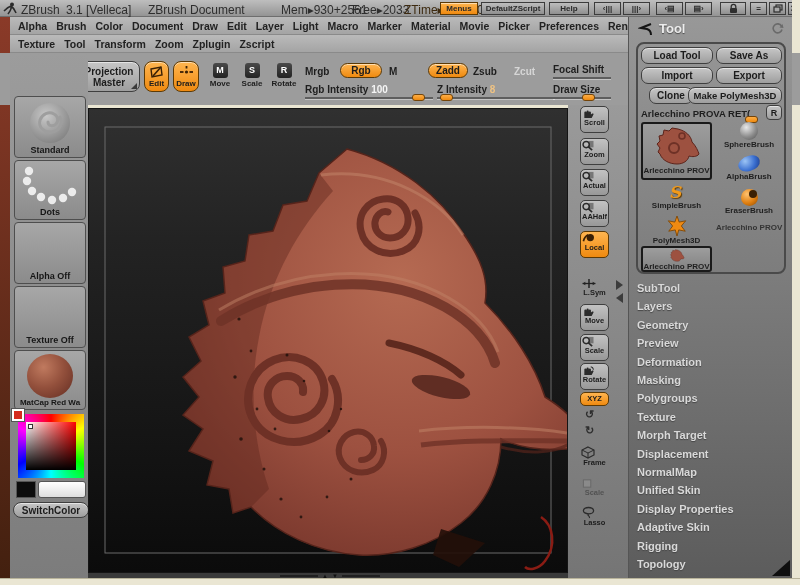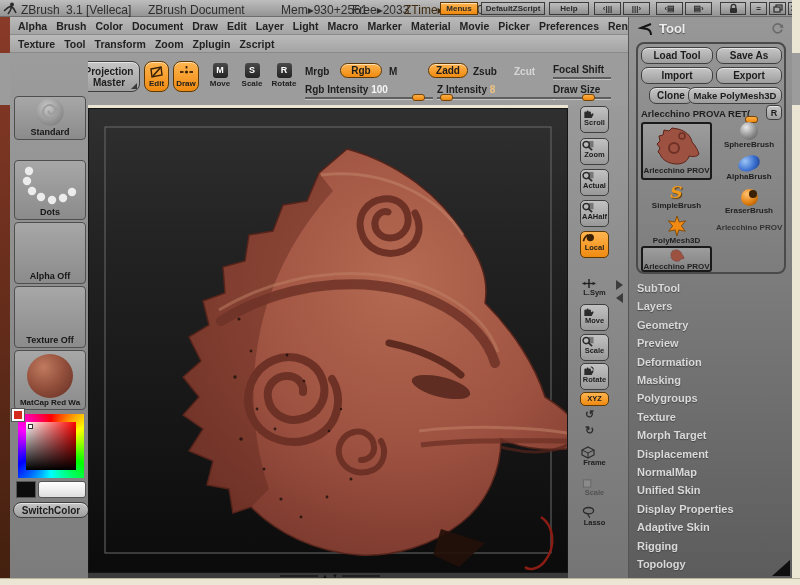--- a/index.html
+++ b/index.html
@@ -196,21 +196,21 @@
     <div class="track" style="left:437px;top:44px;width:118px"></div>
     <div class="handle" style="left:440px;top:41px"></div>
 
     <span class="abs lbl" style="left:553px;top:31px">Draw Size</span>
     <div class="track" style="left:553px;top:44px;width:58px"></div>
     <div class="handle" style="left:582px;top:41px"></div>
   </div>
 
   <div class="abs" style="left:10px;top:53px;width:78px;height:525px;background:linear-gradient(#9c9c9c,#7c7c7c)"></div>
 
-  <div class="sidebox" style="top:96px;height:44px">
+  <div class="sidebox" style="top:96px;height:62px">
     <svg width="46" height="44" viewBox="0 0 46 44">
       <defs>
           <radialGradient id="sb" cx="40%" cy="32%" r="70%">
         <stop offset="0" stop-color="#c8c8c8"></stop>
             <stop offset="1" stop-color="#858585"></stop>
           </radialGradient>
         </defs>
       <circle cx="23" cy="22" r="20" fill="url(#sb)"></circle>
       <path d="M33,16 C36,22 33,30 25,31 C17,32 11,26 13,19 C15,13 22,10 27,13 C31,15 32,20 29,23 C26,26 21,25 21,21" stroke="#9e9e9e" stroke-width="3" fill="none" stroke-linecap="round"></path>
     </svg>

